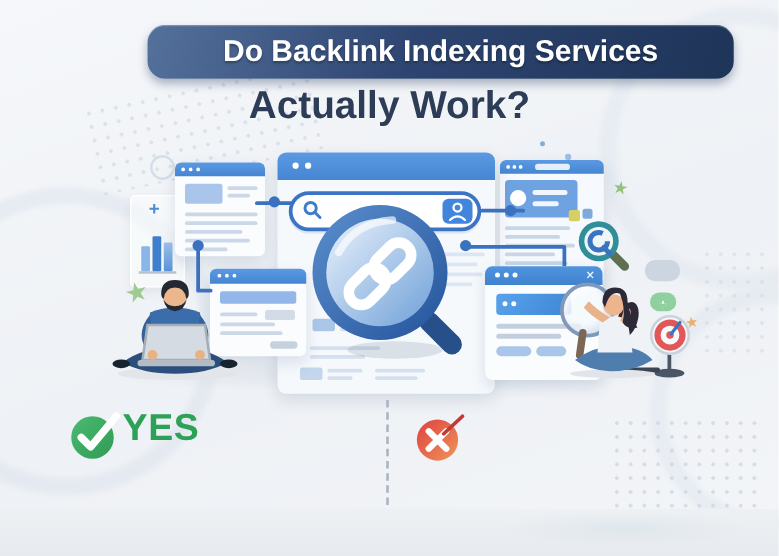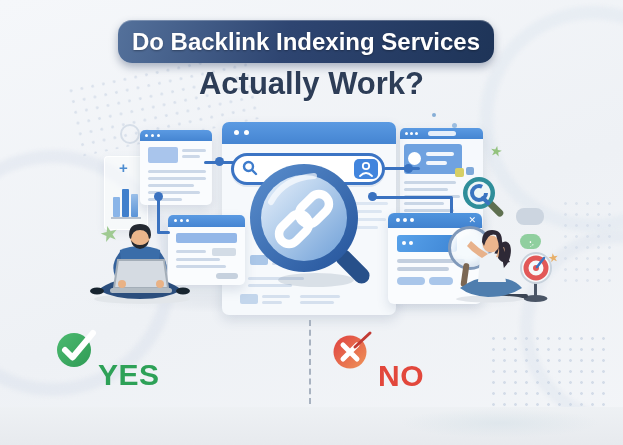--- a/index.html
+++ b/index.html
@@ -6,21 +6,21 @@
   .stage{position:relative;width:623px;height:445px;overflow:hidden;
     background:linear-gradient(160deg,#f5f7fa,#eef1f5 55%,#f3f5f8);
     font-family:"Liberation Sans","DejaVu Sans",sans-serif;}
   .abs{position:absolute;}
   
   .dots{position:absolute;background-image:radial-gradient(circle,#c7d2e2 1.3px,transparent 1.5px);background-size:11px 11px;}
   .swirl{position:absolute;border-radius:50%;border:13px solid rgba(213,222,233,.38);filter:blur(2px);}
   .circle-outline{position:absolute;border:2px solid #d6dee8;border-radius:50%;}
   .star{position:absolute;line-height:1;font-family:"DejaVu Sans",sans-serif;}
   
-  .title-pill{position:absolute;left:118px;top:20px;width:376px;height:43px;border-radius:14px;
+  .title-pill{position:absolute;left:118px;top:20px;width:469px;height:43px;border-radius:14px;
     background:linear-gradient(105deg,#54719b 0%,#2e4571 45%,#1e3458 100%);
     box-shadow:0 4px 8px rgba(25,45,85,.35), inset 0 1px 0 rgba(255,255,255,.25);
     display:flex;align-items:center;justify-content:center;}
   .title-pill span{color:#ffffff;font-size:24px;font-weight:800;text-shadow:0 1px 2px rgba(0,0,0,.3);}
   .subtitle{position:absolute;left:0;top:66px;width:623px;text-align:center;
     color:#2d3d57;font-size:31px;font-weight:800;text-shadow:0 1px 0 rgba(255,255,255,.6);}
   
   .win{position:absolute;background:#fafcfe;border-radius:5px;box-shadow:0 5px 12px rgba(70,95,130,.16);}
   .wbar{position:absolute;left:0;top:0;width:100%;background:linear-gradient(180deg,#5b9ae2,#4585d2);border-radius:5px 5px 0 0;}
   .wdot{position:absolute;border-radius:50%;background:#fff;}
@@ -28,21 +28,21 @@
   .ln4{position:absolute;height:4px;border-radius:2px;background:#c3cfdf;}
   .blk{position:absolute;border-radius:2px;}
   
   .cline{position:absolute;background:#3a72c0;border-radius:2px;}
   .cdot{position:absolute;width:9px;height:9px;border-radius:50%;background:#3a72c0;}
   
   .searchbar{position:absolute;left:9px;top:31px;width:148px;height:26px;background:#fff;
     border:3px solid #3b74c4;border-radius:16px;box-shadow:0 2px 0 rgba(58,100,160,.12);}
   .search-btn{position:absolute;right:4px;top:3px;width:24px;height:20px;background:#4285dd;border-radius:5px;}
   
-  .v-label{position:absolute;font-size:30px;font-weight:800;letter-spacing:.5px;margin-top:32px;}
+  .v-label{position:absolute;font-size:30px;font-weight:800;letter-spacing:.5px;}
   .v-line{font-size:16.5px;line-height:22px;color:#414a59;font-weight:500;}
   .divider{position:absolute;left:309px;top:320px;height:84px;width:0;border-left:2px dashed #a8b2c0;}
   .bottom-band{position:absolute;left:0;top:407px;width:623px;height:38px;
     background:linear-gradient(180deg,#eef1f4,#e7eaee);}
   .bubble{position:absolute;border-radius:8px;}
   .bubble:after{content:"";position:absolute;left:4px;bottom:-4px;border:5px solid transparent;border-top-color:inherit;}
 </style>
 </head>
 <body>
 
@@ -282,20 +282,19 @@
     <defs>
       <linearGradient id="gNo" x1="0" y1="0" x2="1" y2="1">
         <stop offset="0" stop-color="#df4040"></stop>
           <stop offset="1" stop-color="#ef9559"></stop>
       </linearGradient>
     </defs>
     <circle cx="19" cy="23" r="16.5" fill="url(#gNo)"></circle>
     <path d="M12 16 L26 30 M26 16 L12 30" stroke="#ffffff" stroke-width="5" stroke-linecap="round"></path>
     <path d="M24 18 L39 4" stroke="#c23a34" stroke-width="3" stroke-linecap="round"></path>
   </svg>
-  <div class="v-label" style="left:378px;top:327px;color:#e2473c;">NO</div>
   <div class="abs" style="left:378px;top:362px;">
   </div>
 
   <div class="bottom-band"></div>
   <div class="abs" style="left:400px;top:408px;width:200px;height:30px;background:radial-gradient(ellipse,rgba(205,220,228,.4),transparent 70%);"></div>
 
 </div>
 
 </body></html>

